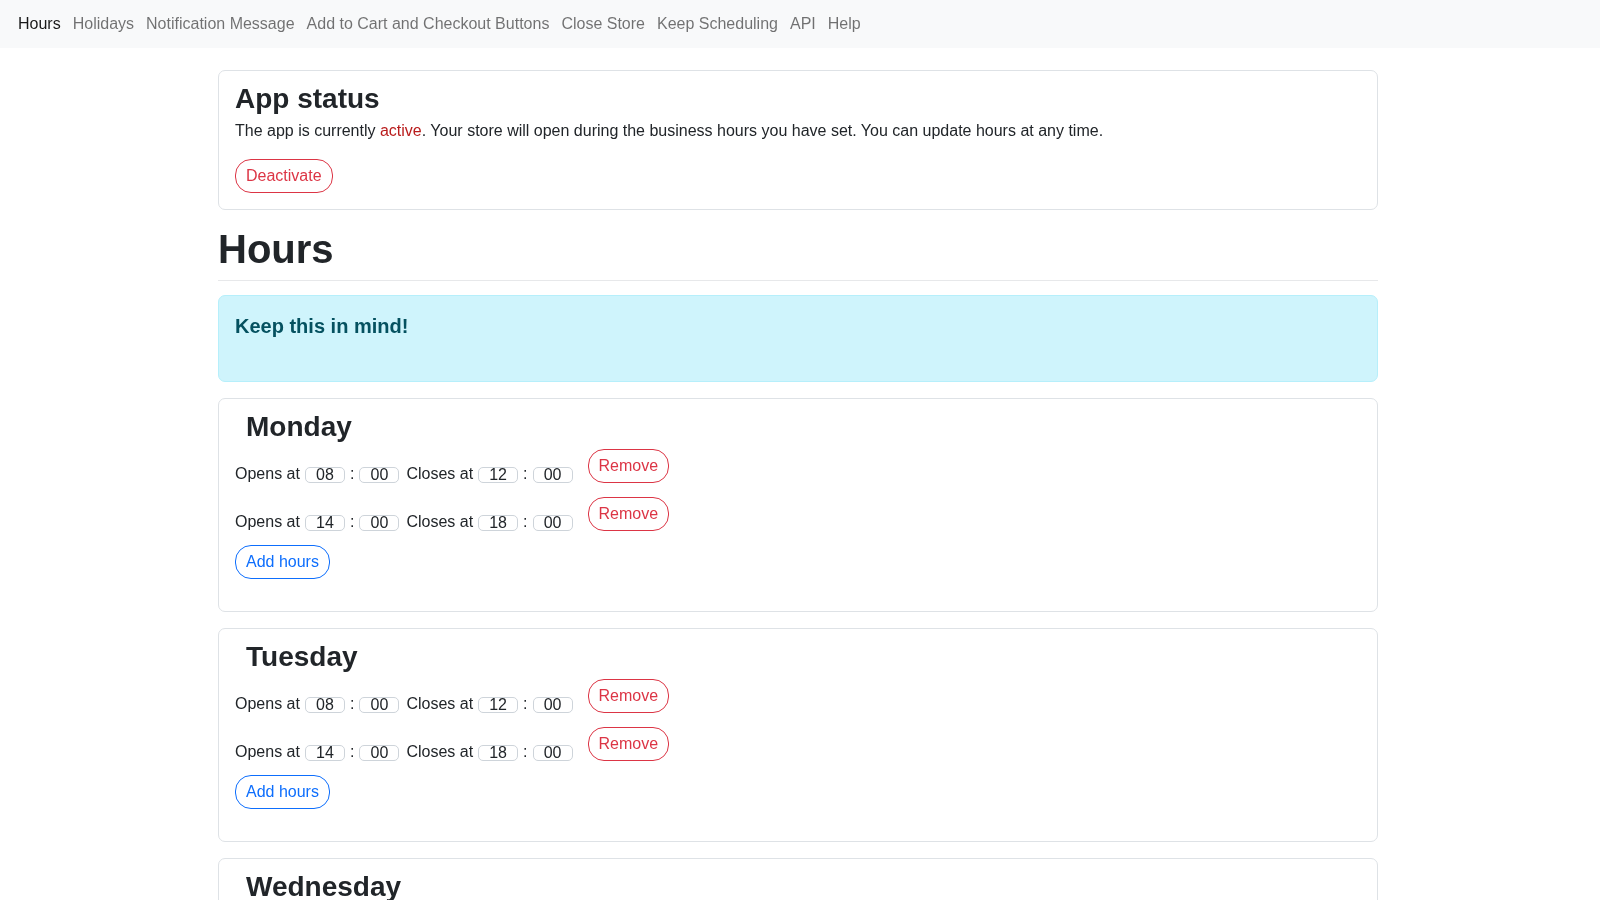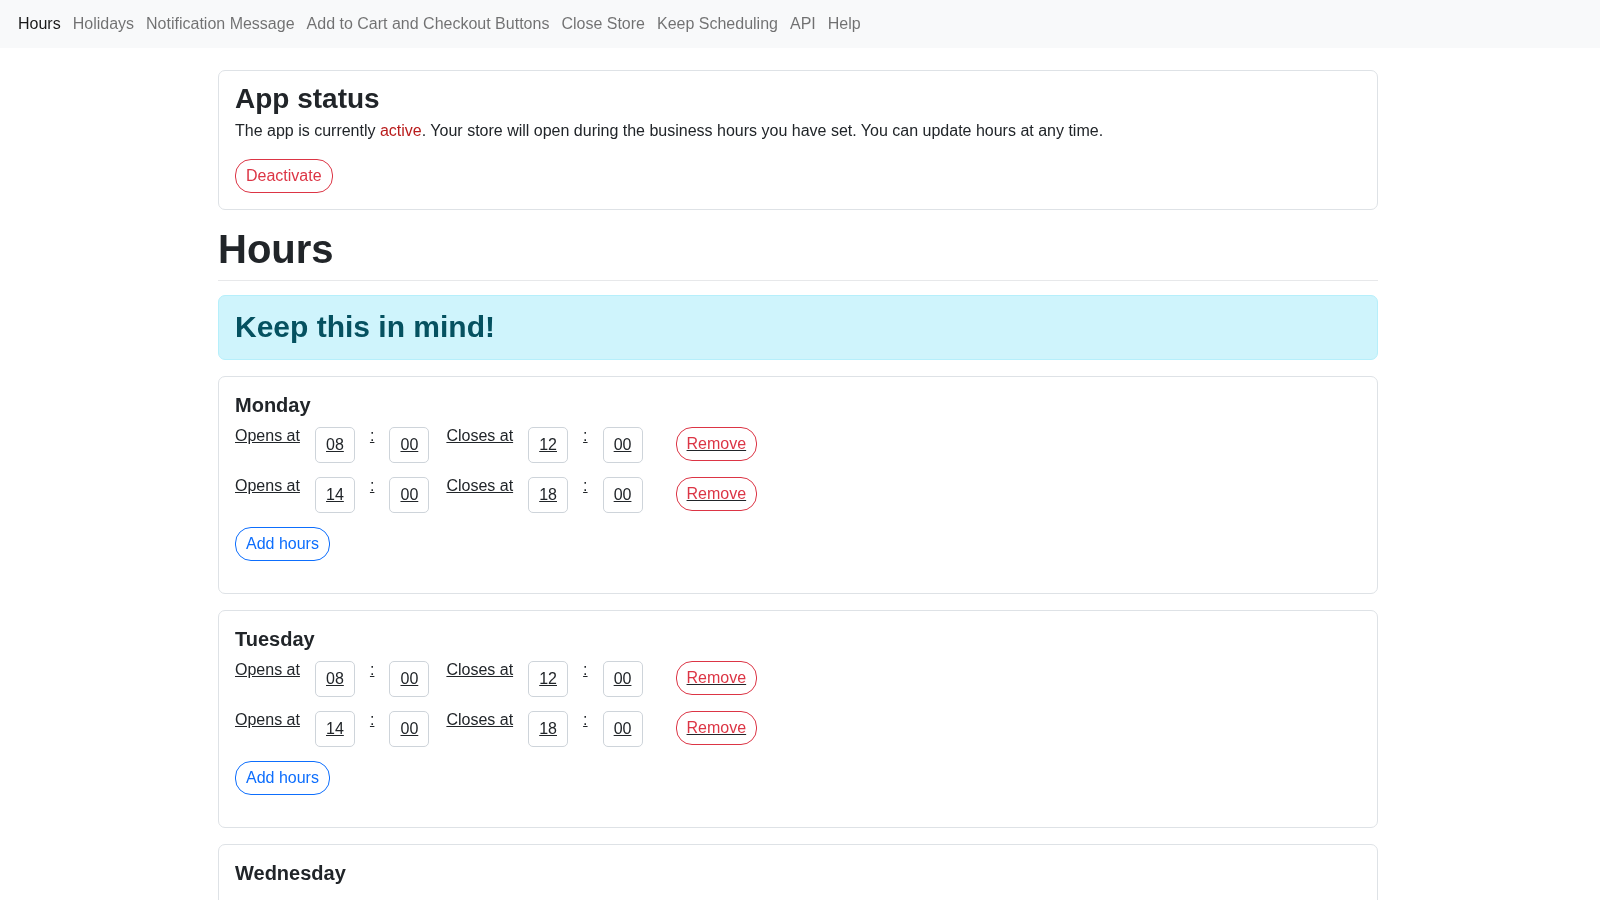--- a/index.html
+++ b/index.html
@@ -75,49 +75,48 @@
 
   
   .alert {
     background: #cff4fc;
     border: 1px solid #b6effb;
     border-radius: 7px;
     color: #055160;
     padding: 16px;
     margin-bottom: 16px;
   }
-  .alert-title { font-size: 30px; font-weight: 600; margin: 0 0 2px; line-height: 29px; }
+  .alert-title { font-size: 20px; font-weight: 600; margin: 0 0 24px; line-height: 29px; }
   .alert ul { margin: 0; padding-left: 32px; }
   .alert li { line-height: 24px; }
 
   
   .day-card { margin-bottom: 16px; }
-  .day-title { font-size: 20px; font-weight: 600; margin: 0 0 10px; line-height: 24px; }
+  .day-title { font-size: 28px; font-weight: 600; margin: 0 11px 10px; line-height: 24px; }
   .hours-row {
     display: flex;
-    align-items: flex-start;
-    gap: 15px;
+    align-items: flex-end;
+    gap: 5px;
     margin-bottom: 14px;
-    text-decoration: underline;
   }
   .row-label { color: #212529; }
   .closes-label { margin-left: 2px; }
   .time-input {
-    width: 40px; height: 36px;
+    width: 40px; height: 16px;
     border: 1px solid #ced4da;
     border-radius: 5px;
     background: #fff;
     text-align: center;
     font-family: inherit;
     font-size: 16px;
     color: #212529;
     padding: 0;
   }
   .colon { color: #212529; }
-  .remove-btn { margin-left: 18px; }
+  .remove-btn { margin-left: 10px; }
   .add-hours-btn { margin-bottom: 16px; }
 </style>
 </head>
 <body>
 
 <nav class="navbar">
   <a class="nav-link active">Hours</a>
   <a class="nav-link">Holidays</a>
   <a class="nav-link">Notification Message</a>
   <a class="nav-link">Add to Cart and Checkout Buttons</a>

